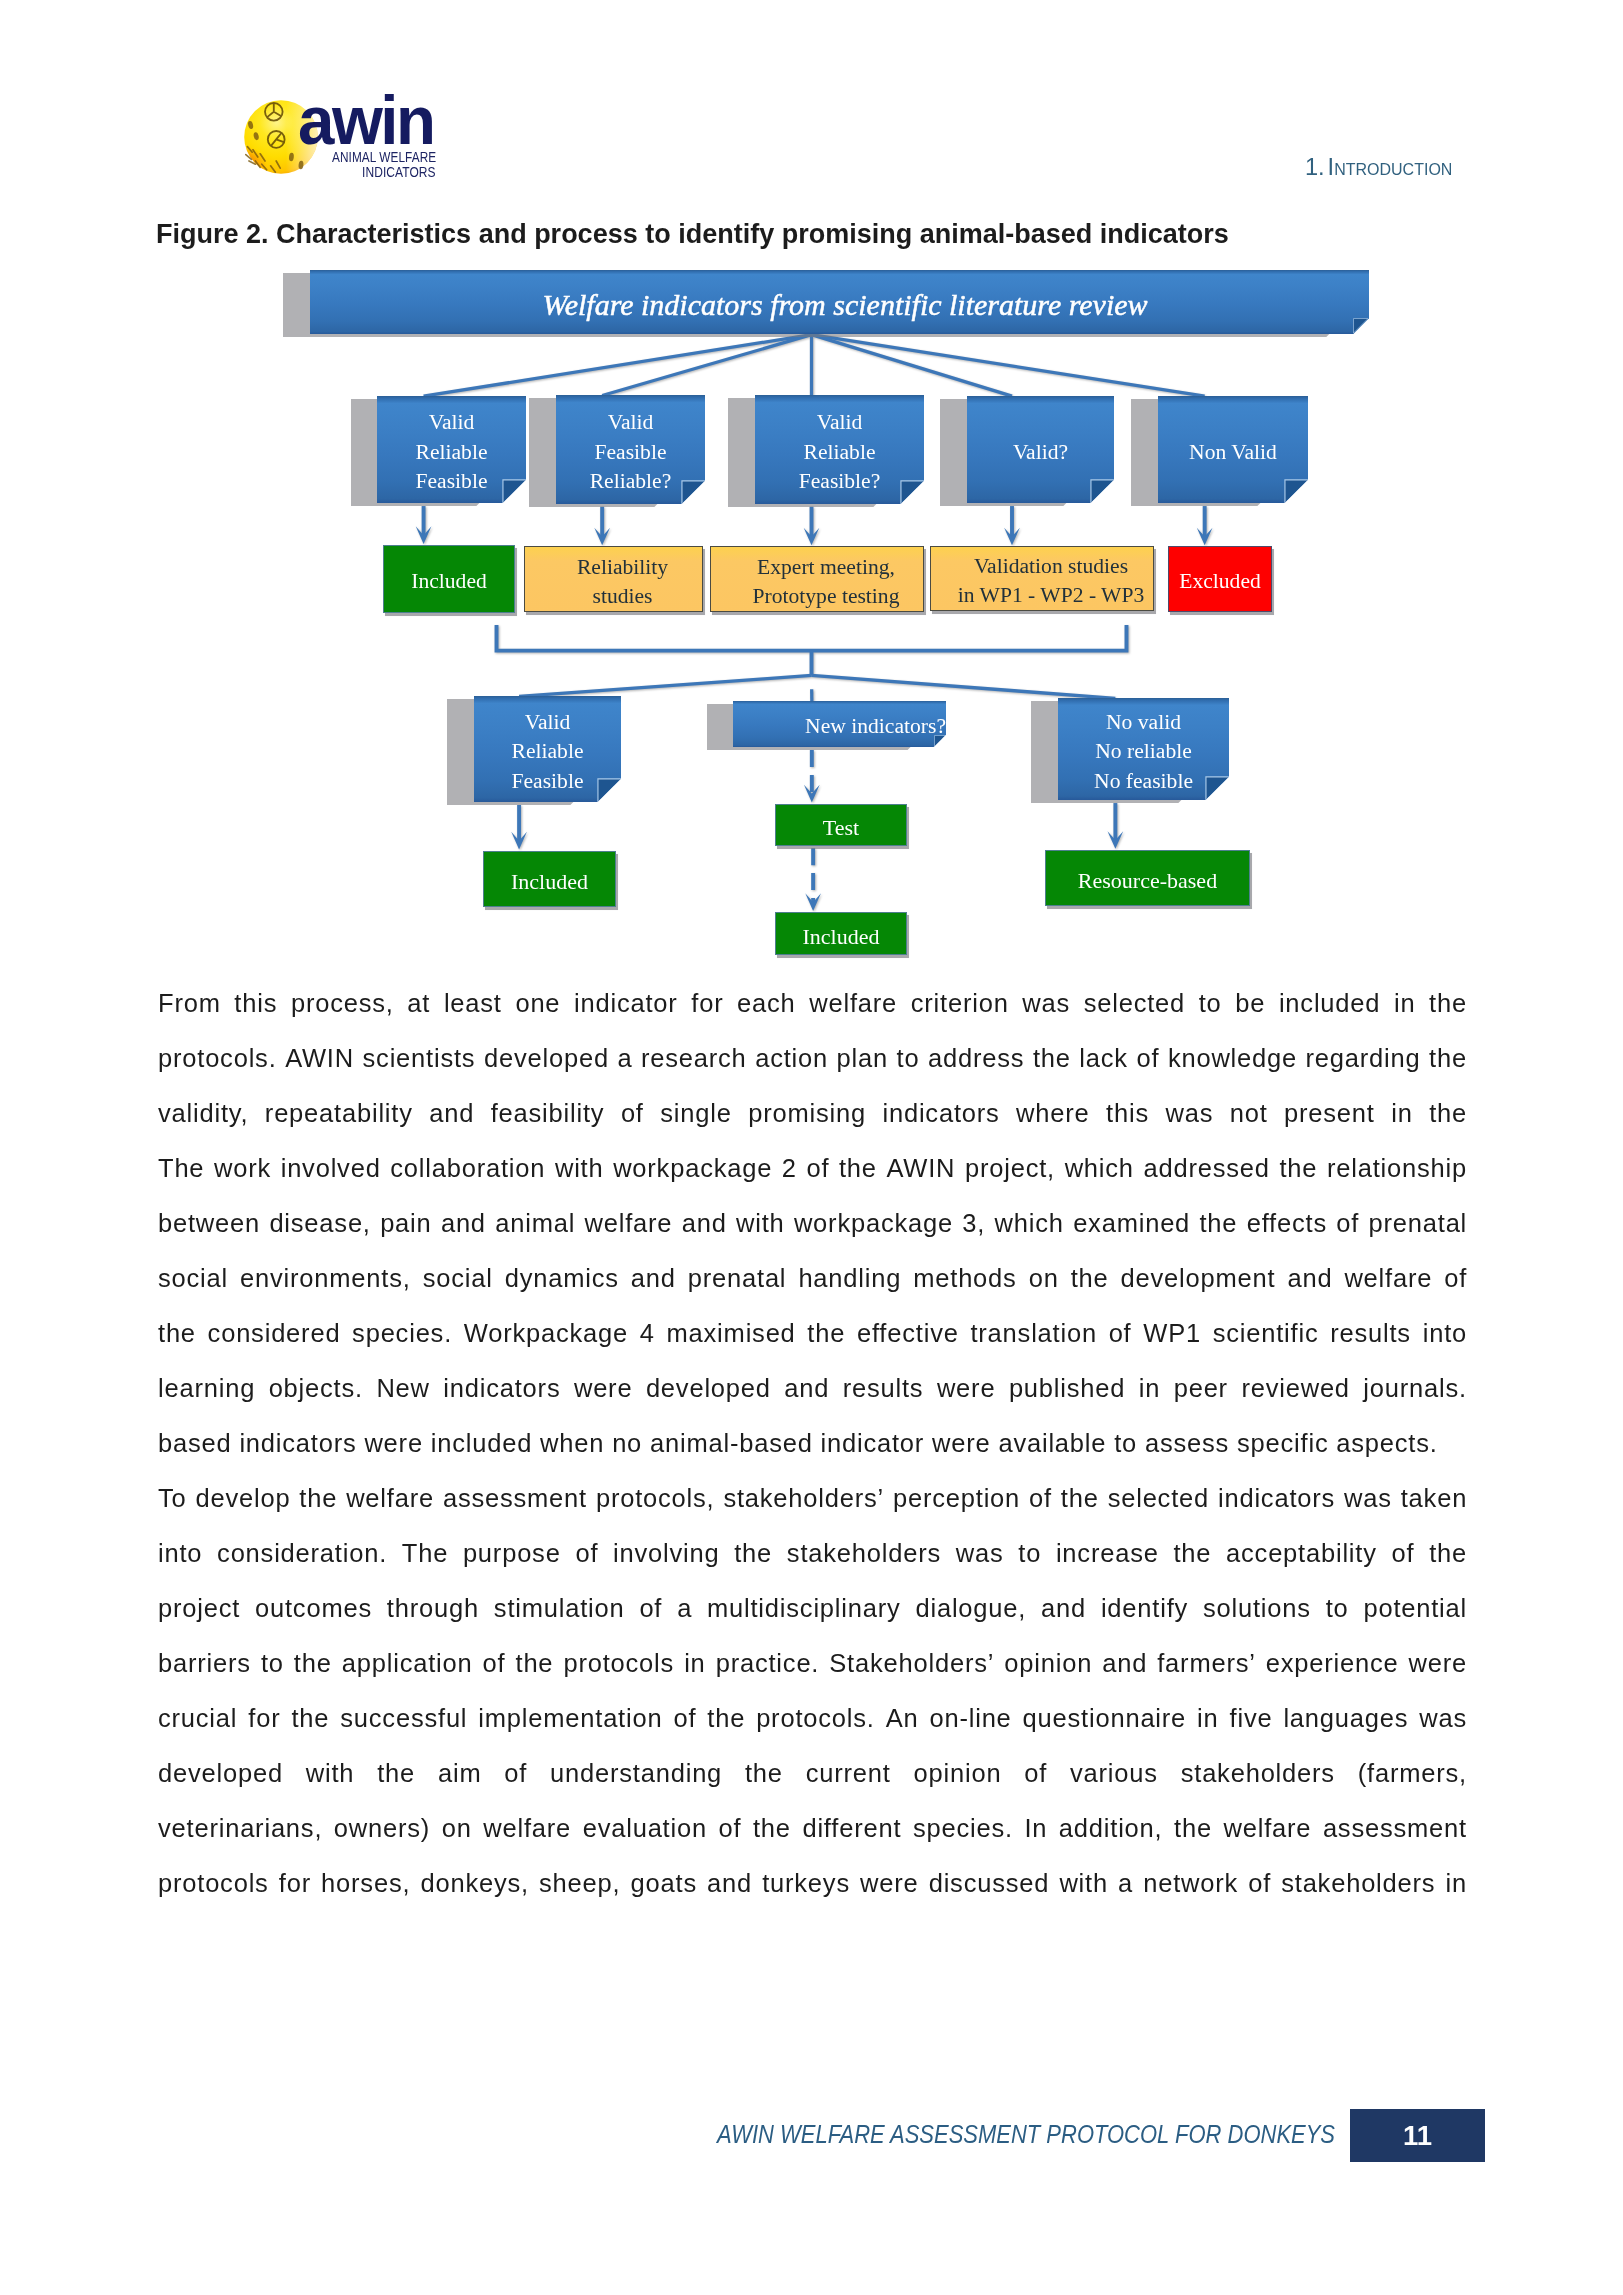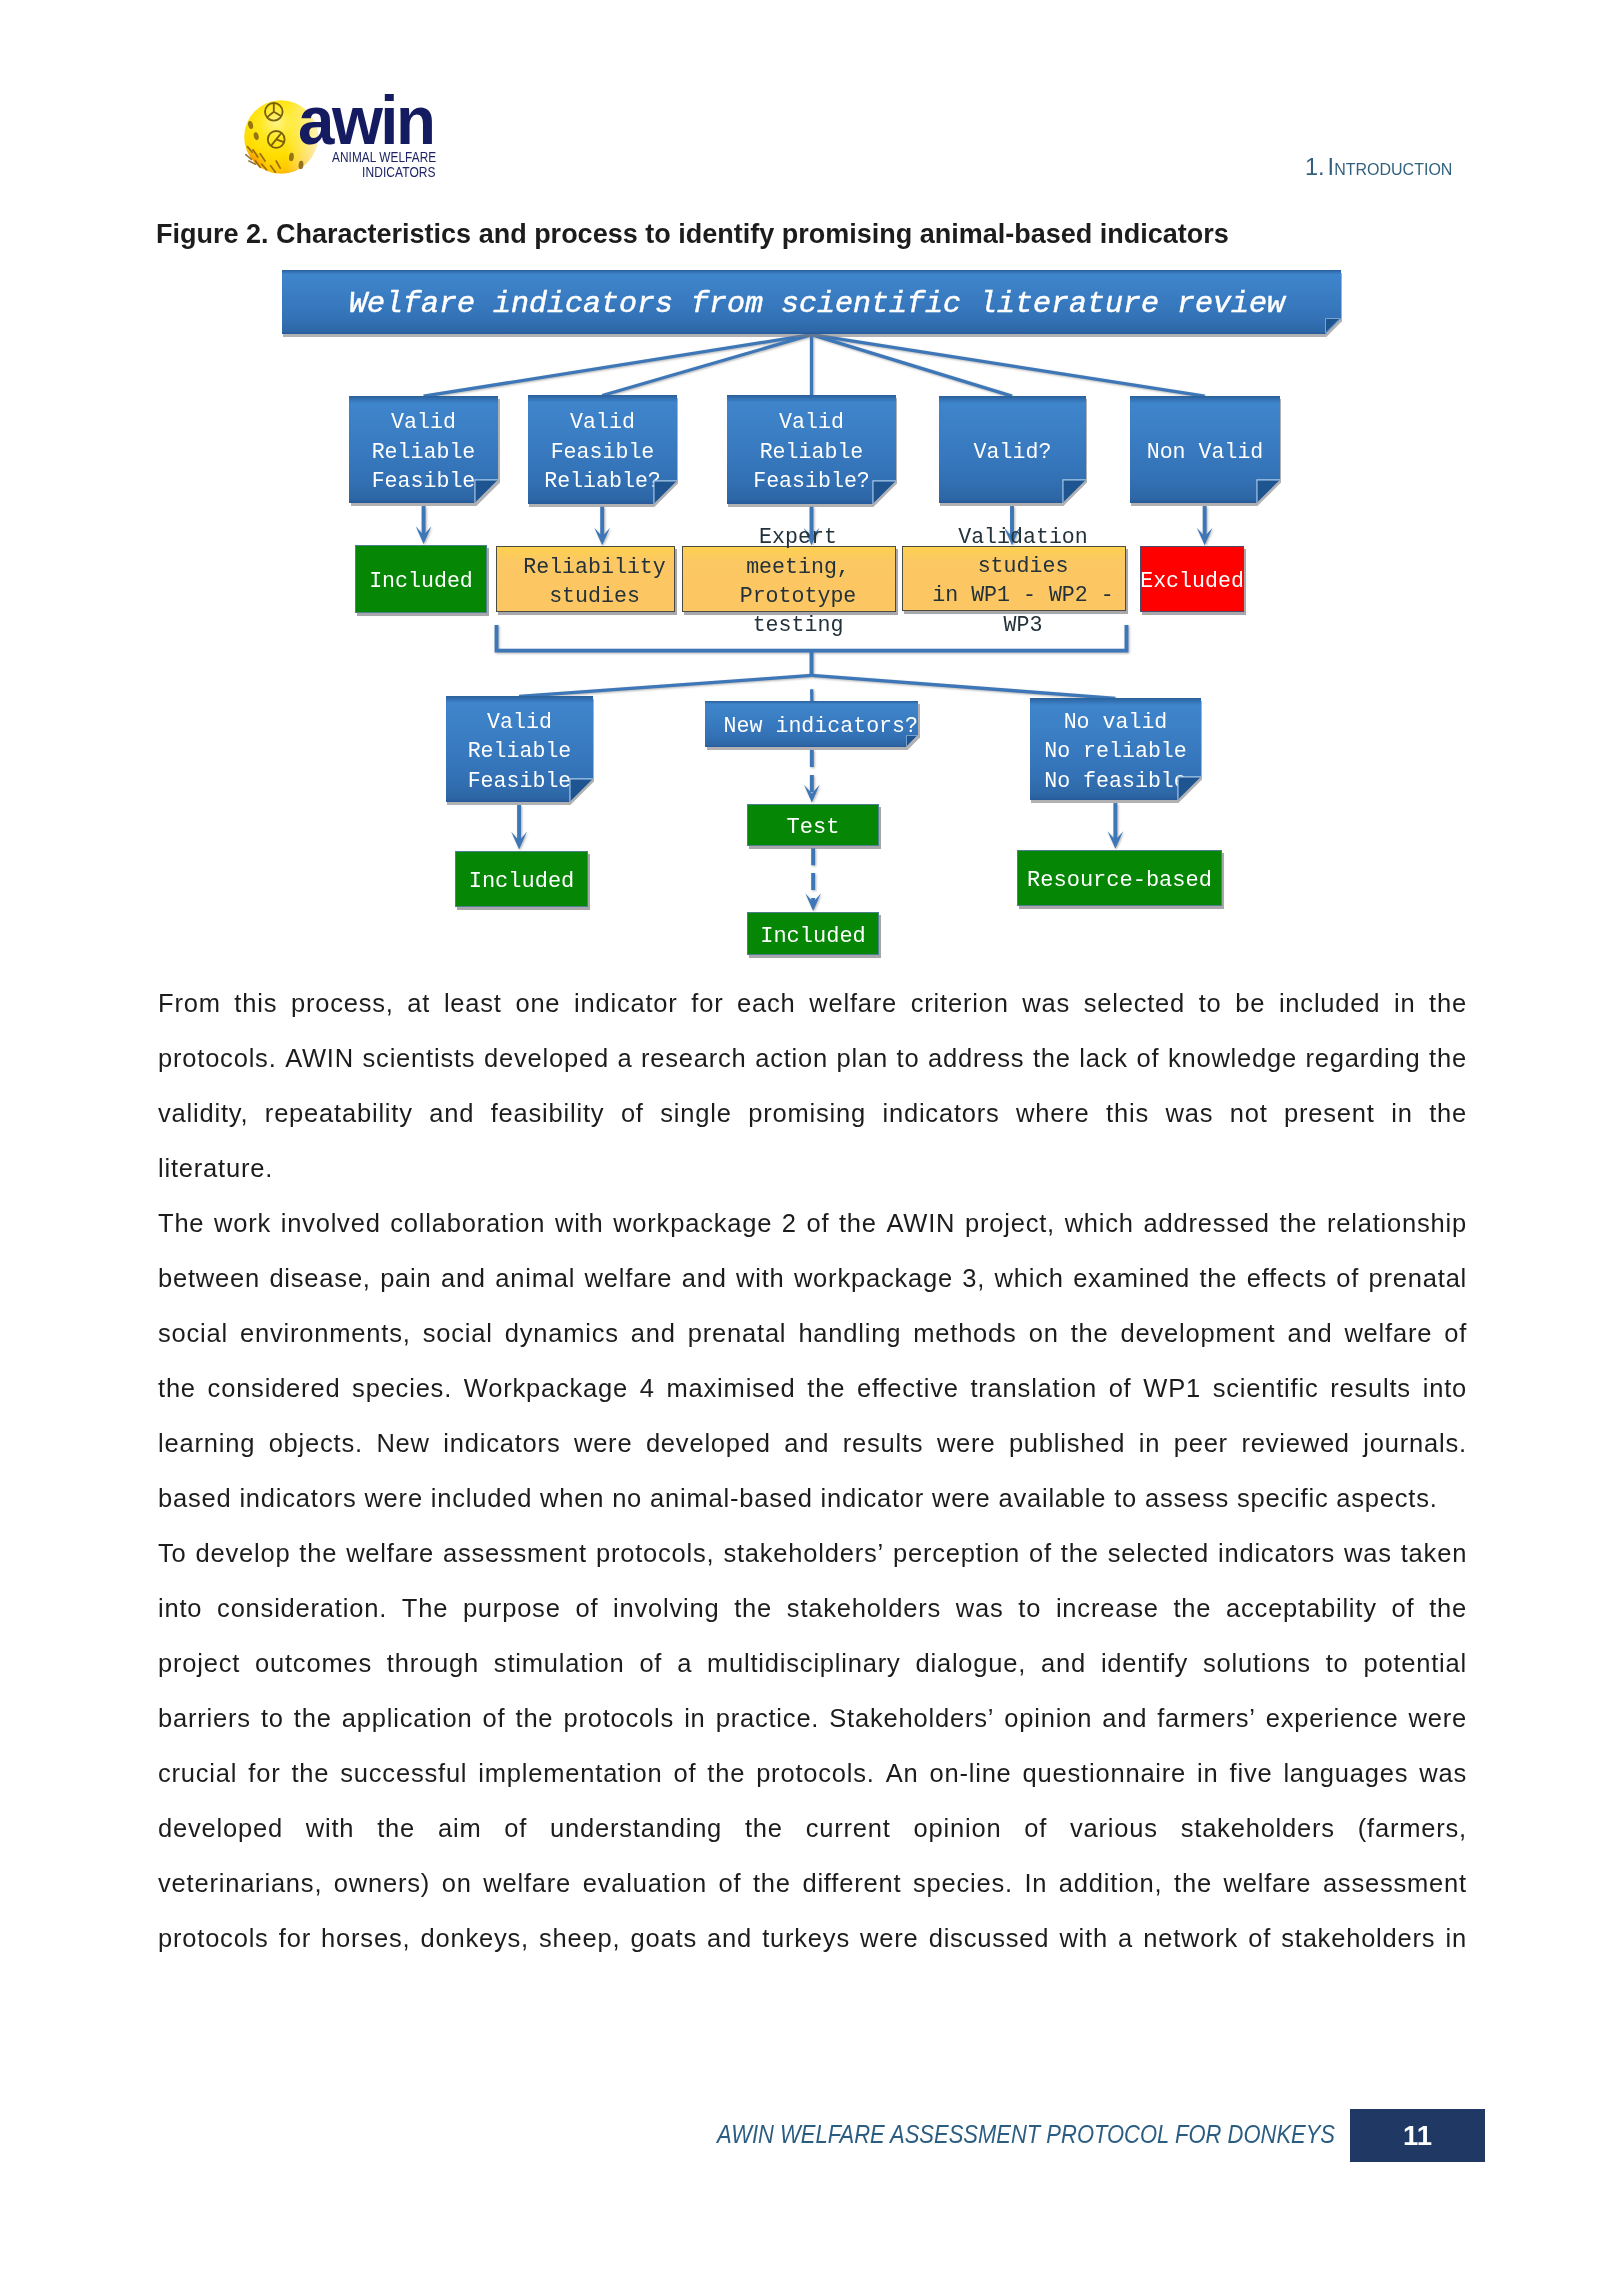--- a/index.html
+++ b/index.html
@@ -29,21 +29,21 @@
 
   .fig-caption{position:absolute;left:156px;top:221px;font-size:27px;color:#1c1c1c;
      font-family:"Liberation Sans",sans-serif;line-height:1;white-space:nowrap;font-weight:bold;}
 
   
   .flow{position:absolute;left:0;top:0;width:1623px;height:982px;}
   .flow svg.conn{position:absolute;left:0;top:0;width:1623px;height:982px;overflow:visible;
      filter:drop-shadow(1px 1.3px 0.8px rgba(0,0,0,0.30));}
   .nodebox{position:absolute;box-sizing:border-box;display:flex;align-items:center;
      justify-content:center;text-align:center;color:#fff;padding-top:5.9px;
-     font-family:Liberation Mono, monospace;line-height:29.4px;}
+     font-family:Liberation Serif, serif;line-height:29.4px;margin-left:28px;}
   .nodebox .txt{position:relative;z-index:2;}
   
   .blue{background:linear-gradient(to bottom,#2C5F95 0%,#2F6BAC 2%,#3F85CB 7%,#3C80C6 28%,
         #3778BE 55%,#3270B3 80%,#2D66A5 96%,#27599A 100%);
         clip-path:polygon(0 0, 100% 0, 100% calc(100% - var(--c)), calc(100% - var(--c)) 100%, 0 100%);}
   .bshadow{position:absolute;background:rgba(120,120,126,0.58);
         clip-path:polygon(0 0, 100% 0, 100% calc(100% - var(--c)), calc(100% - var(--c)) 100%, 0 100%);}
   .blue .fold{position:absolute;right:0px;bottom:0px;width:var(--c);height:var(--c);z-index:3;}
   .greenbox{background:#058705;border:1.3px solid #4E7F8F;color:#fff;
         box-shadow:2px 2.6px 0.5px rgba(110,110,116,0.60);}
@@ -255,21 +255,20 @@
         <div class="nodebox greenbox" style="left: 747px; top: 912px; width: 132px; height: 43px; font-size: 22px;">
           <span class="txt">Included</span>
         </div>
       </div>
   </div>
 
   <div class="bodytext" id="bodytext">
       <div class="ln"><span>From</span> <span>this</span> <span>process,</span> <span>at</span> <span>least</span> <span>one</span> <span>indicator</span> <span>for</span> <span>each</span> <span>welfare</span> <span>criterion</span> <span>was</span> <span>selected</span> <span>to</span> <span>be</span> <span>included</span> <span>in</span> <span>the</span></div>
       <div class="ln"><span>protocols.</span> <span>AWIN</span> <span>scientists</span> <span>developed</span> <span>a</span> <span>research</span> <span>action</span> <span>plan</span> <span>to</span> <span>address</span> <span>the</span> <span>lack</span> <span>of</span> <span>knowledge</span> <span>regarding</span> <span>the</span></div>
       <div class="ln"><span>validity,</span> <span>repeatability</span> <span>and</span> <span>feasibility</span> <span>of</span> <span>single</span> <span>promising</span> <span>indicators</span> <span>where</span> <span>this</span> <span>was</span> <span>not</span> <span>present</span> <span>in</span> <span>the</span></div>
-      <div class="ln last"><span>literature.</span></div>
       <div class="ln"><span>The</span> <span>work</span> <span>involved</span> <span>collaboration</span> <span>with</span> <span>workpackage</span> <span>2</span> <span>of</span> <span>the</span> <span>AWIN</span> <span>project,</span> <span>which</span> <span>addressed</span> <span>the</span> <span>relationship</span></div>
       <div class="ln"><span>between</span> <span>disease,</span> <span>pain</span> <span>and</span> <span>animal</span> <span>welfare</span> <span>and</span> <span>with</span> <span>workpackage</span> <span>3,</span> <span>which</span> <span>examined</span> <span>the</span> <span>effects</span> <span>of</span> <span>prenatal</span></div>
       <div class="ln"><span>social</span> <span>environments,</span> <span>social</span> <span>dynamics</span> <span>and</span> <span>prenatal</span> <span>handling</span> <span>methods</span> <span>on</span> <span>the</span> <span>development</span> <span>and</span> <span>welfare</span> <span>of</span></div>
       <div class="ln"><span>the</span> <span>considered</span> <span>species.</span> <span>Workpackage</span> <span>4</span> <span>maximised</span> <span>the</span> <span>effective</span> <span>translation</span> <span>of</span> <span>WP1</span> <span>scientific</span> <span>results</span> <span>into</span></div>
       <div class="ln"><span>learning</span> <span>objects.</span> <span>New</span> <span>indicators</span> <span>were</span> <span>developed</span> <span>and</span> <span>results</span> <span>were</span> <span>published</span> <span>in</span> <span>peer</span> <span>reviewed</span> <span>journals.</span></div>
       <div class="ln last"><span>based</span> <span>indicators</span> <span>were</span> <span>included</span> <span>when</span> <span>no</span> <span>animal-based</span> <span>indicator</span> <span>were</span> <span>available</span> <span>to</span> <span>assess</span> <span>specific</span> <span>aspects.</span></div>
       <div class="ln"><span>To</span> <span>develop</span> <span>the</span> <span>welfare</span> <span>assessment</span> <span>protocols,</span> <span>stakeholders’</span> <span>perception</span> <span>of</span> <span>the</span> <span>selected</span> <span>indicators</span> <span>was</span> <span>taken</span></div>
       <div class="ln"><span>into</span> <span>consideration.</span> <span>The</span> <span>purpose</span> <span>of</span> <span>involving</span> <span>the</span> <span>stakeholders</span> <span>was</span> <span>to</span> <span>increase</span> <span>the</span> <span>acceptability</span> <span>of</span> <span>the</span></div>
       <div class="ln"><span>project</span> <span>outcomes</span> <span>through</span> <span>stimulation</span> <span>of</span> <span>a</span> <span>multidisciplinary</span> <span>dialogue,</span> <span>and</span> <span>identify</span> <span>solutions</span> <span>to</span> <span>potential</span></div>
       <div class="ln"><span>barriers</span> <span>to</span> <span>the</span> <span>application</span> <span>of</span> <span>the</span> <span>protocols</span> <span>in</span> <span>practice.</span> <span>Stakeholders’</span> <span>opinion</span> <span>and</span> <span>farmers’</span> <span>experience</span> <span>were</span></div>

